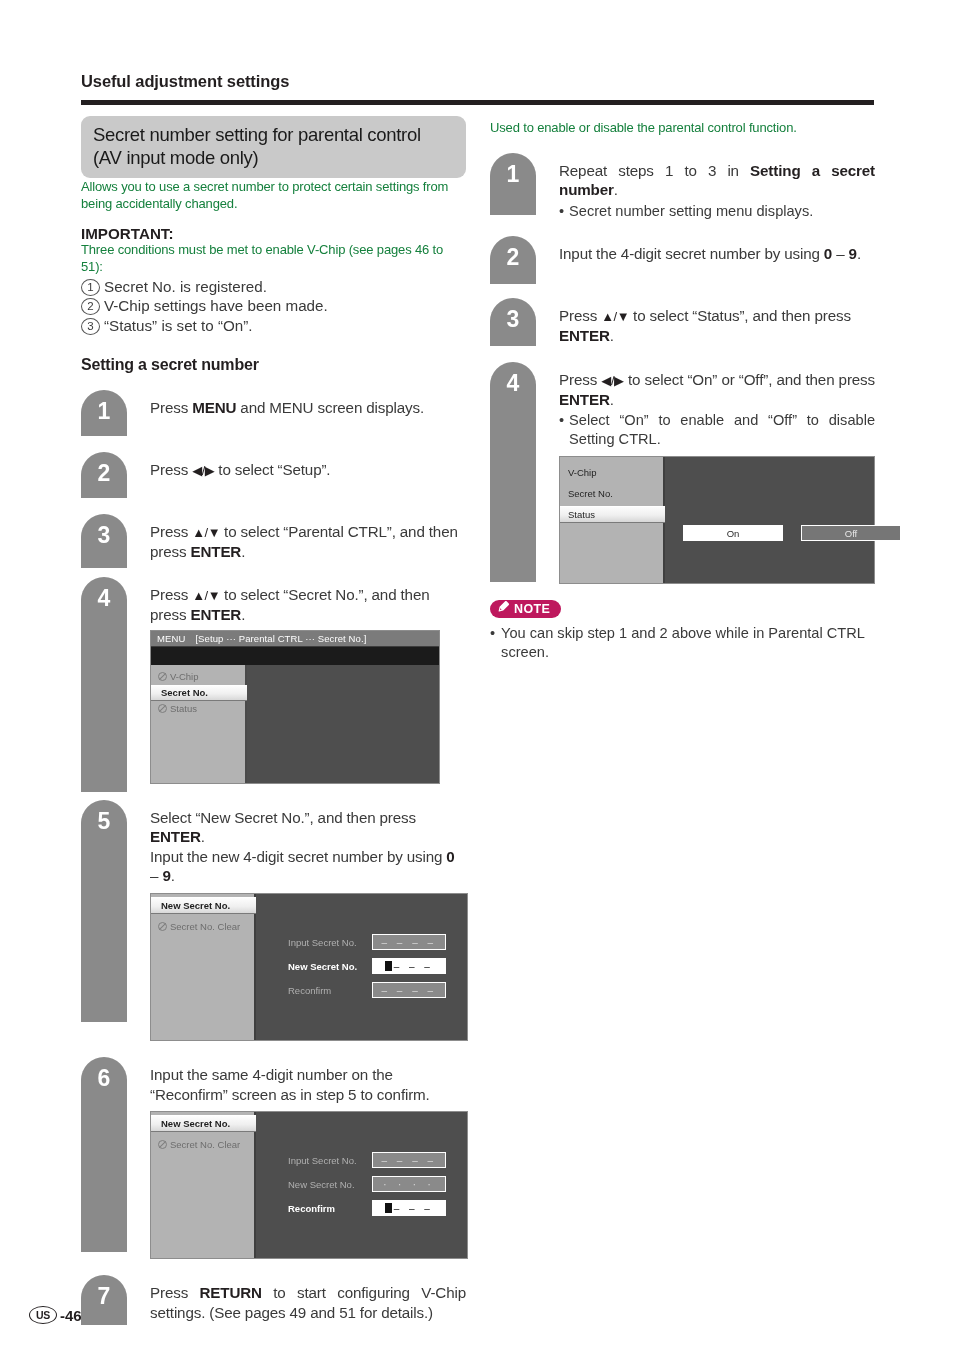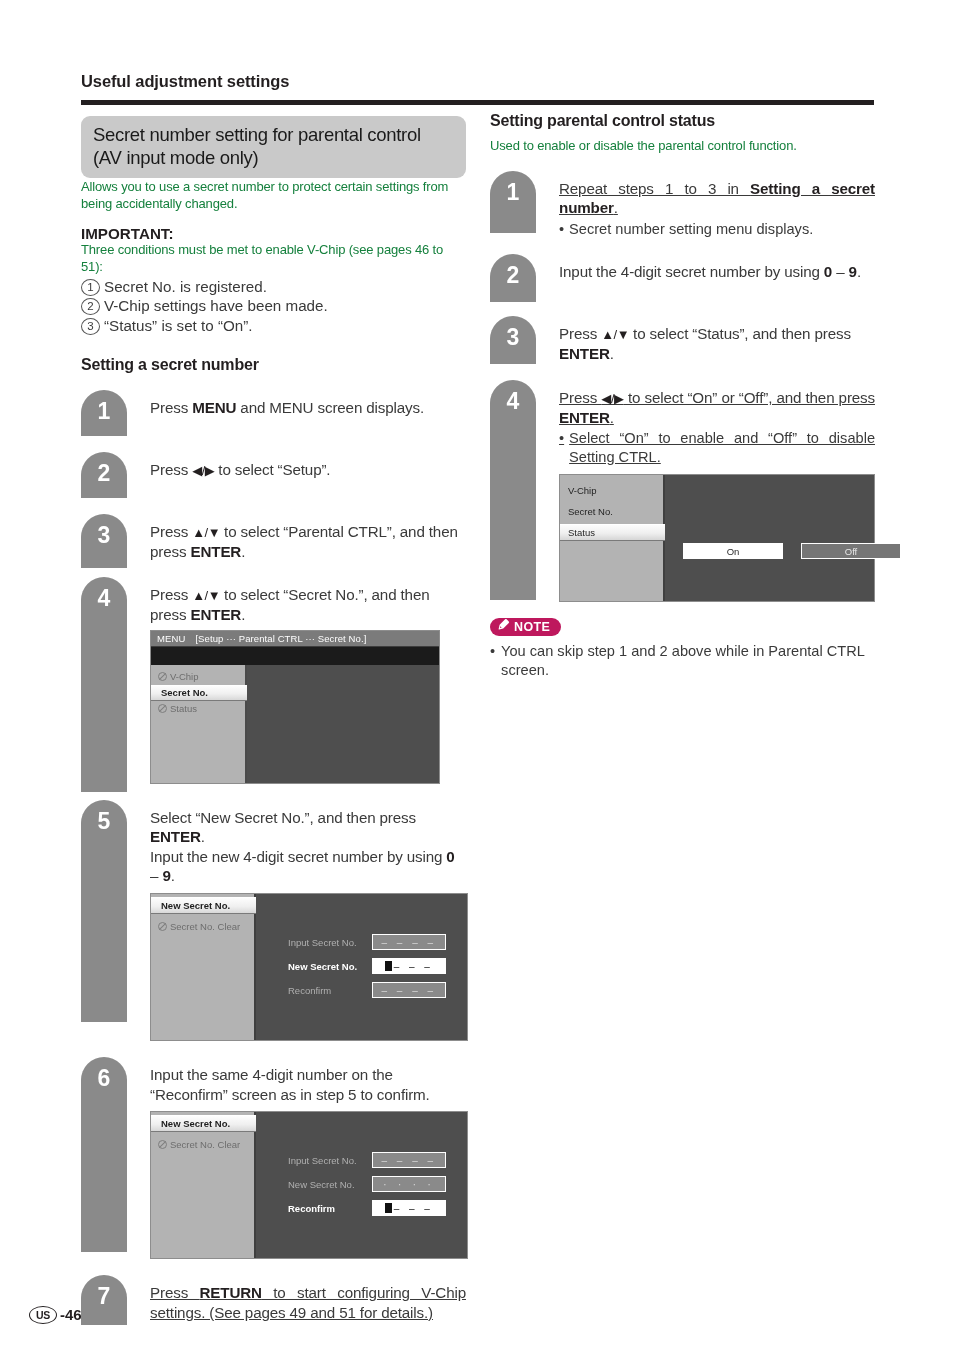--- a/index.html
+++ b/index.html
@@ -143,21 +143,21 @@
   }
   .step-body {
     margin-left: 69px;
     padding-top: 8px;
     font-size: 15.2px;
     line-height: 1.29;
     letter-spacing: -0.15px;
     color: #3a3a3a;
   }
   .step-body b { color: #231f20; }
-  .justify { text-align: justify; text-decoration: underline; }
+  .justify { text-align: justify; }
   .bullet {
     display: flex;
     margin-top: 2px;
     font-size: 14.6px;
     line-height: 1.27;
     color: #3a3a3a;
   }
   .bullet .dot {
     flex: 0 0 auto;
     margin-right: 5px;
@@ -407,21 +407,21 @@
     color: #3a3a3a;
   }
   .note-body .dot { margin-right: 6px; }
 
   
   .footer {
     position: absolute;
     left: 29px;
     top: 1306px;
     display: flex;
-    align-items: flex-start;
+    align-items: center;
   }
   .us-oval {
     width: 26px;
     height: 16px;
     border: 1.6px solid #231f20;
     border-radius: 50%;
     font-size: 10.5px;
     font-weight: bold;
     display: flex;
     align-items: center;
@@ -596,21 +596,20 @@
 
     <div class="step">
       <div class="step-marker" style="height:50px">7</div>
       <div class="step-body justify">Press <b>RETURN</b> to start configuring V-Chip settings. (See pages 49 and 51 for details.)</div>
     </div>
 
   </div>
 
   <div class="col-right">
 
-    <div class="subhead-r">Setting parental control status</div>
     <div class="body-text" style="margin-top:8px">Used to enable or disable the parental control function.</div>
 
     <div class="step">
       <div class="step-marker" style="height:62px">1</div>
       <div class="step-body justify">Repeat steps 1 to 3 in <b>Setting a secret number</b>.</div>
       <div class="bullet" style="margin-left:69px">
         <span class="dot">•</span>
         <span>Secret number setting menu displays.</span>
       </div>
     </div>

